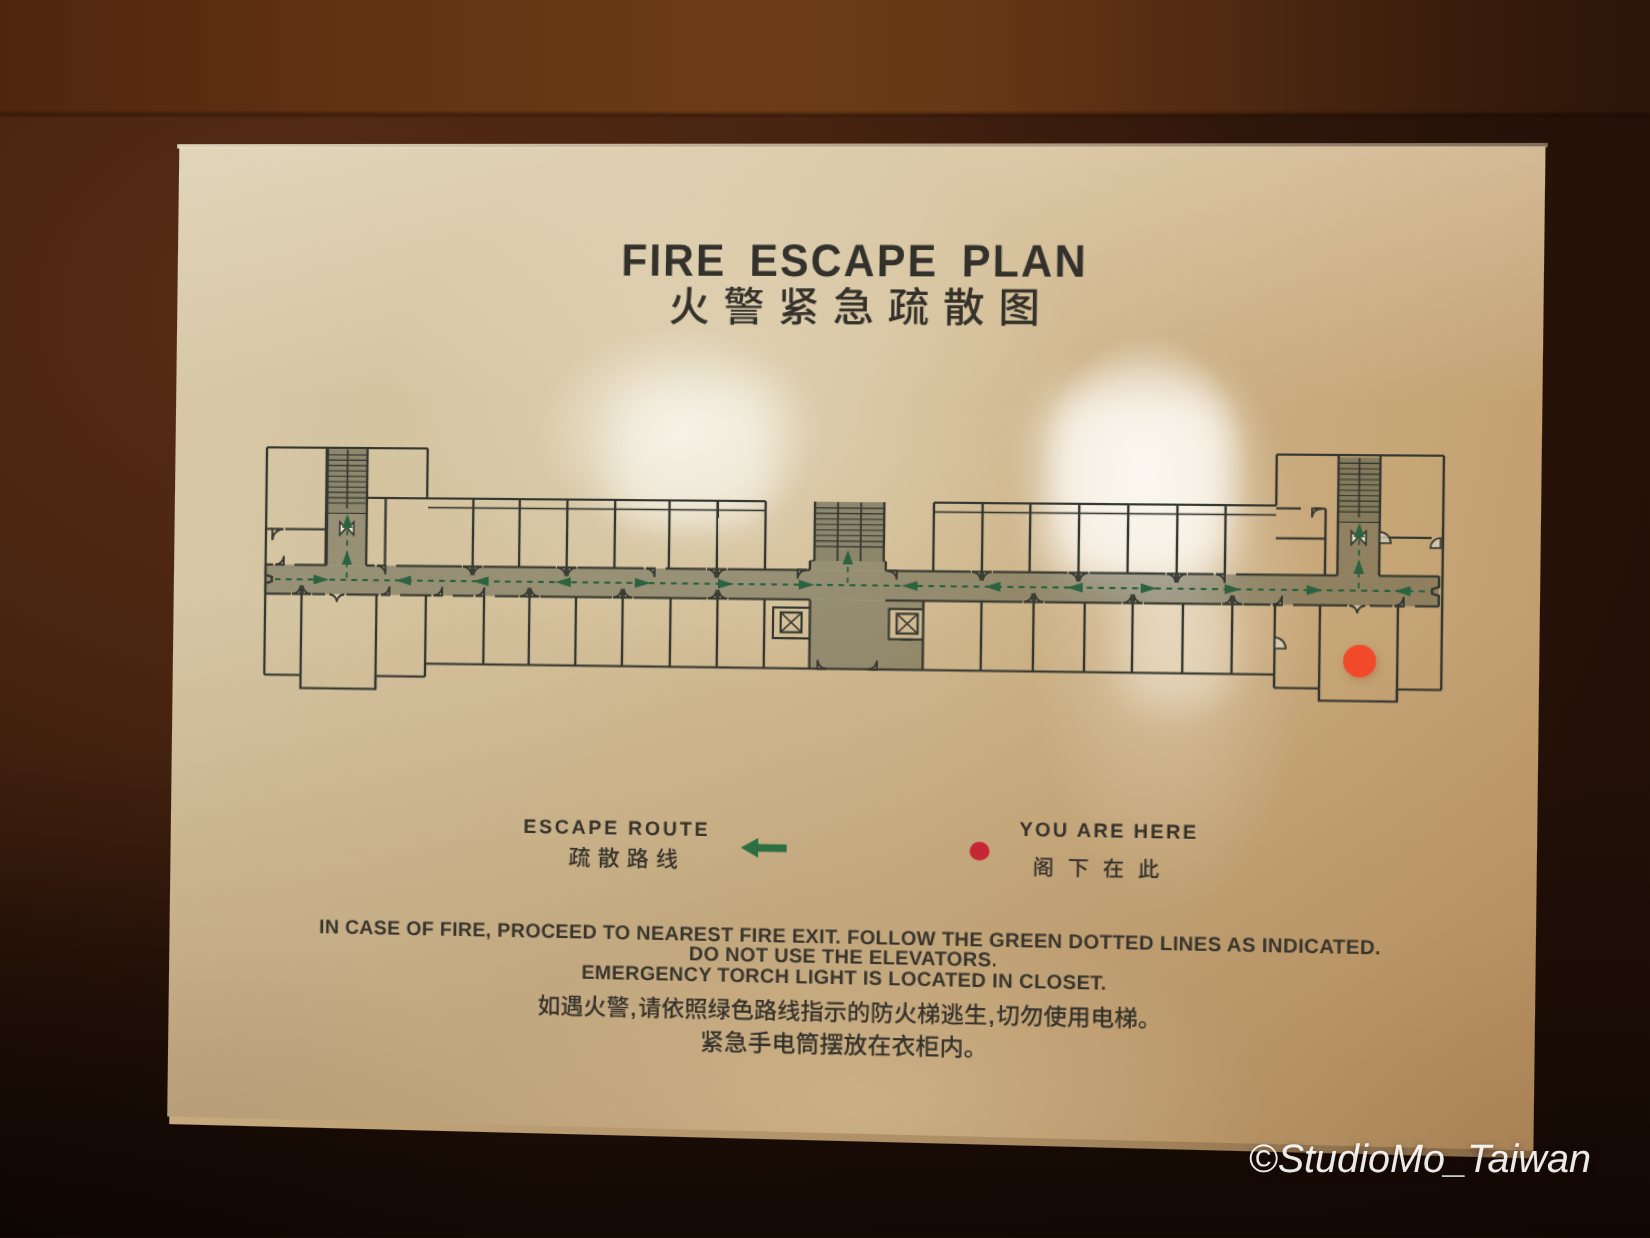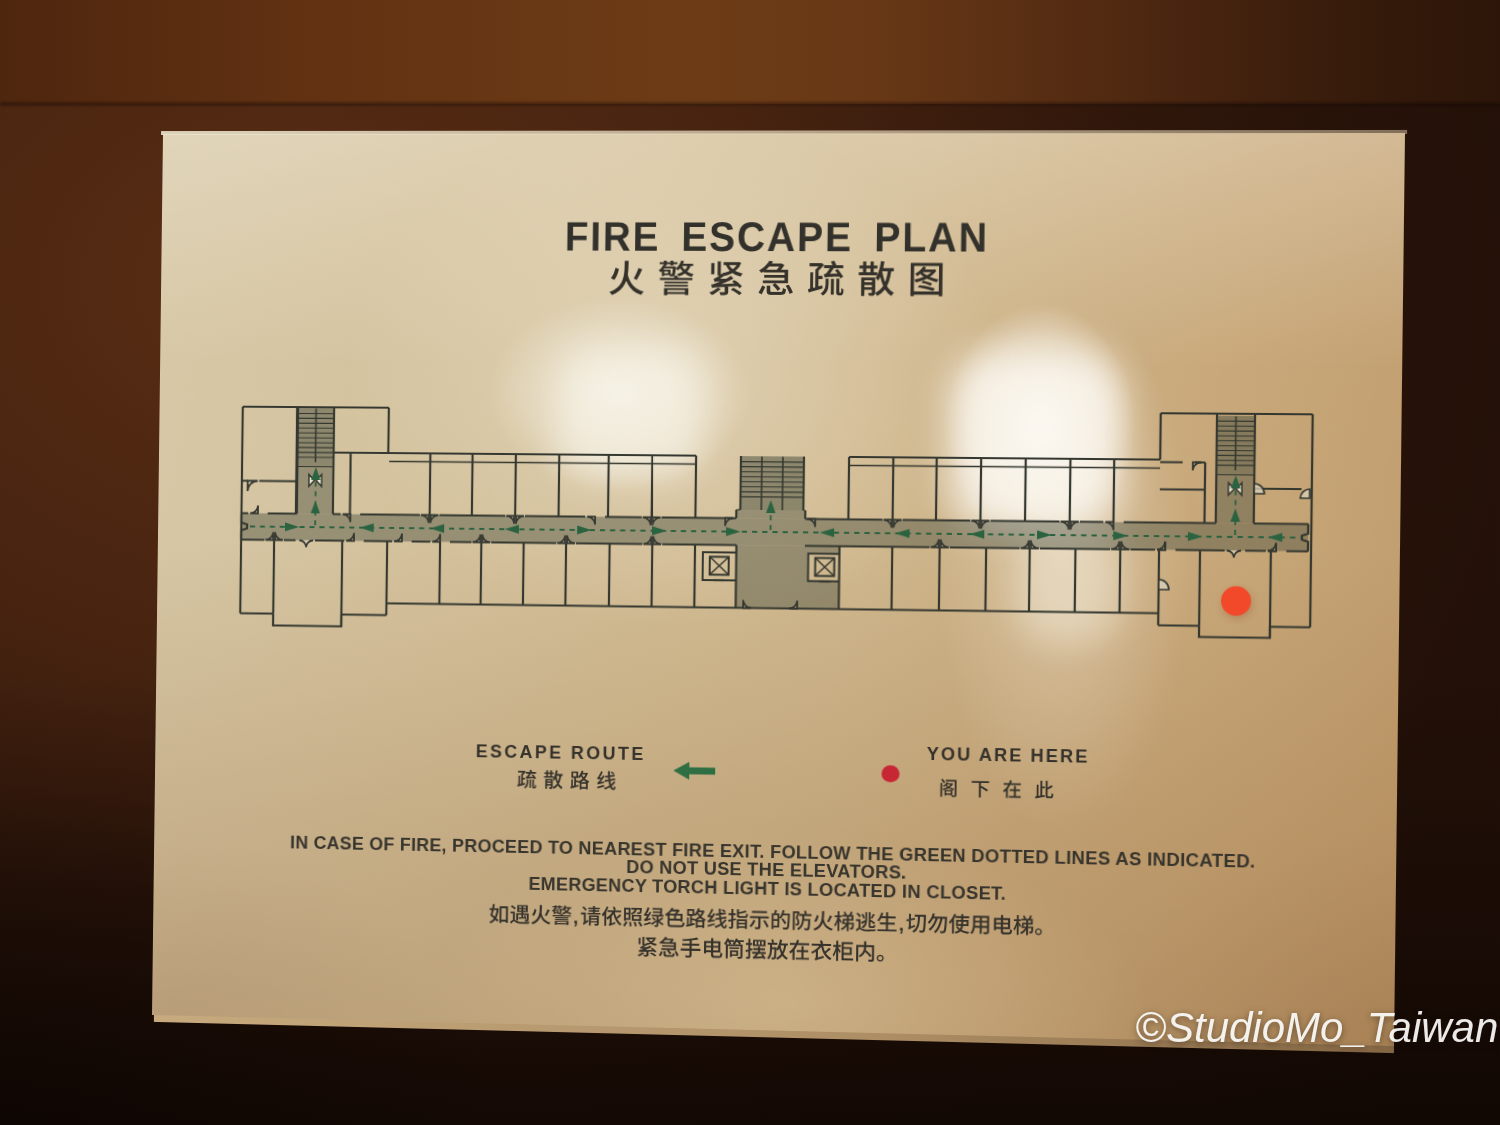--- a/index.html
+++ b/index.html
@@ -18,21 +18,21 @@
   radial-gradient(185px 390px at 915px 430px, rgba(247,240,224,0.35) 0%, rgba(247,240,224,0) 68%),
   radial-gradient(520px 400px at 42% 27%, rgba(242,236,218,0.42) 0%, rgba(242,236,218,0) 64%),
   radial-gradient(500px 240px at 52% 97%, rgba(226,200,158,0.42) 0%, rgba(226,200,158,0) 72%),
   radial-gradient(420px 300px at 100% 100%, rgba(118,78,42,0.12) 0%, rgba(118,78,42,0) 70%),
   radial-gradient(380px 260px at 2% 100%, rgba(142,104,62,0.15) 0%, rgba(142,104,62,0) 70%),
   linear-gradient(180deg, rgba(250,246,234,0.28) 0%, rgba(0,0,0,0) 26%, rgba(0,0,0,0) 46%, rgba(148,104,58,0.22) 78%, rgba(134,90,48,0.28) 100%),
   linear-gradient(100deg, #d7c8a7 0%, #d3c09a 30%, #cfb78d 56%, #c8a87a 80%, #bf9b6c 100%);
 }
 #signedgetop{position:absolute;left:-2px;top:-3px;width:1246px;height:4px;background:linear-gradient(90deg,rgba(235,228,205,0.9),rgba(225,210,180,0.65) 70%,rgba(205,185,155,0.55));filter:blur(0.6px);}
 #signedgebot{position:absolute;left:2px;top:900px;width:1240px;height:7px;background:linear-gradient(90deg,rgba(208,178,132,0.95),rgba(188,155,110,0.9) 60%,rgba(160,126,84,0.8));filter:blur(0.7px);}
-#wm{position:absolute;left:1135px;top:1004px;font-family:'Liberation Sans',sans-serif;font-style:italic;font-size:42px;letter-spacing:0px;color:rgba(252,252,250,0.93);text-shadow:0 2px 6px rgba(30,15,8,0.5)}
+#wm{position:absolute;left:1135px;top:1032px;font-family:'Liberation Sans',sans-serif;font-style:italic;font-size:36px;letter-spacing:0px;color:rgba(252,252,250,0.93);text-shadow:0 2px 6px rgba(30,15,8,0.5)}
 </style></head><body>
 
 <div id="wall"></div>
 
 <div id="walltop"></div>
 
 <div id="wallseam"></div>
 
 <div id="walldark"></div>
 <svg width="0" height="0" style="position:absolute">

